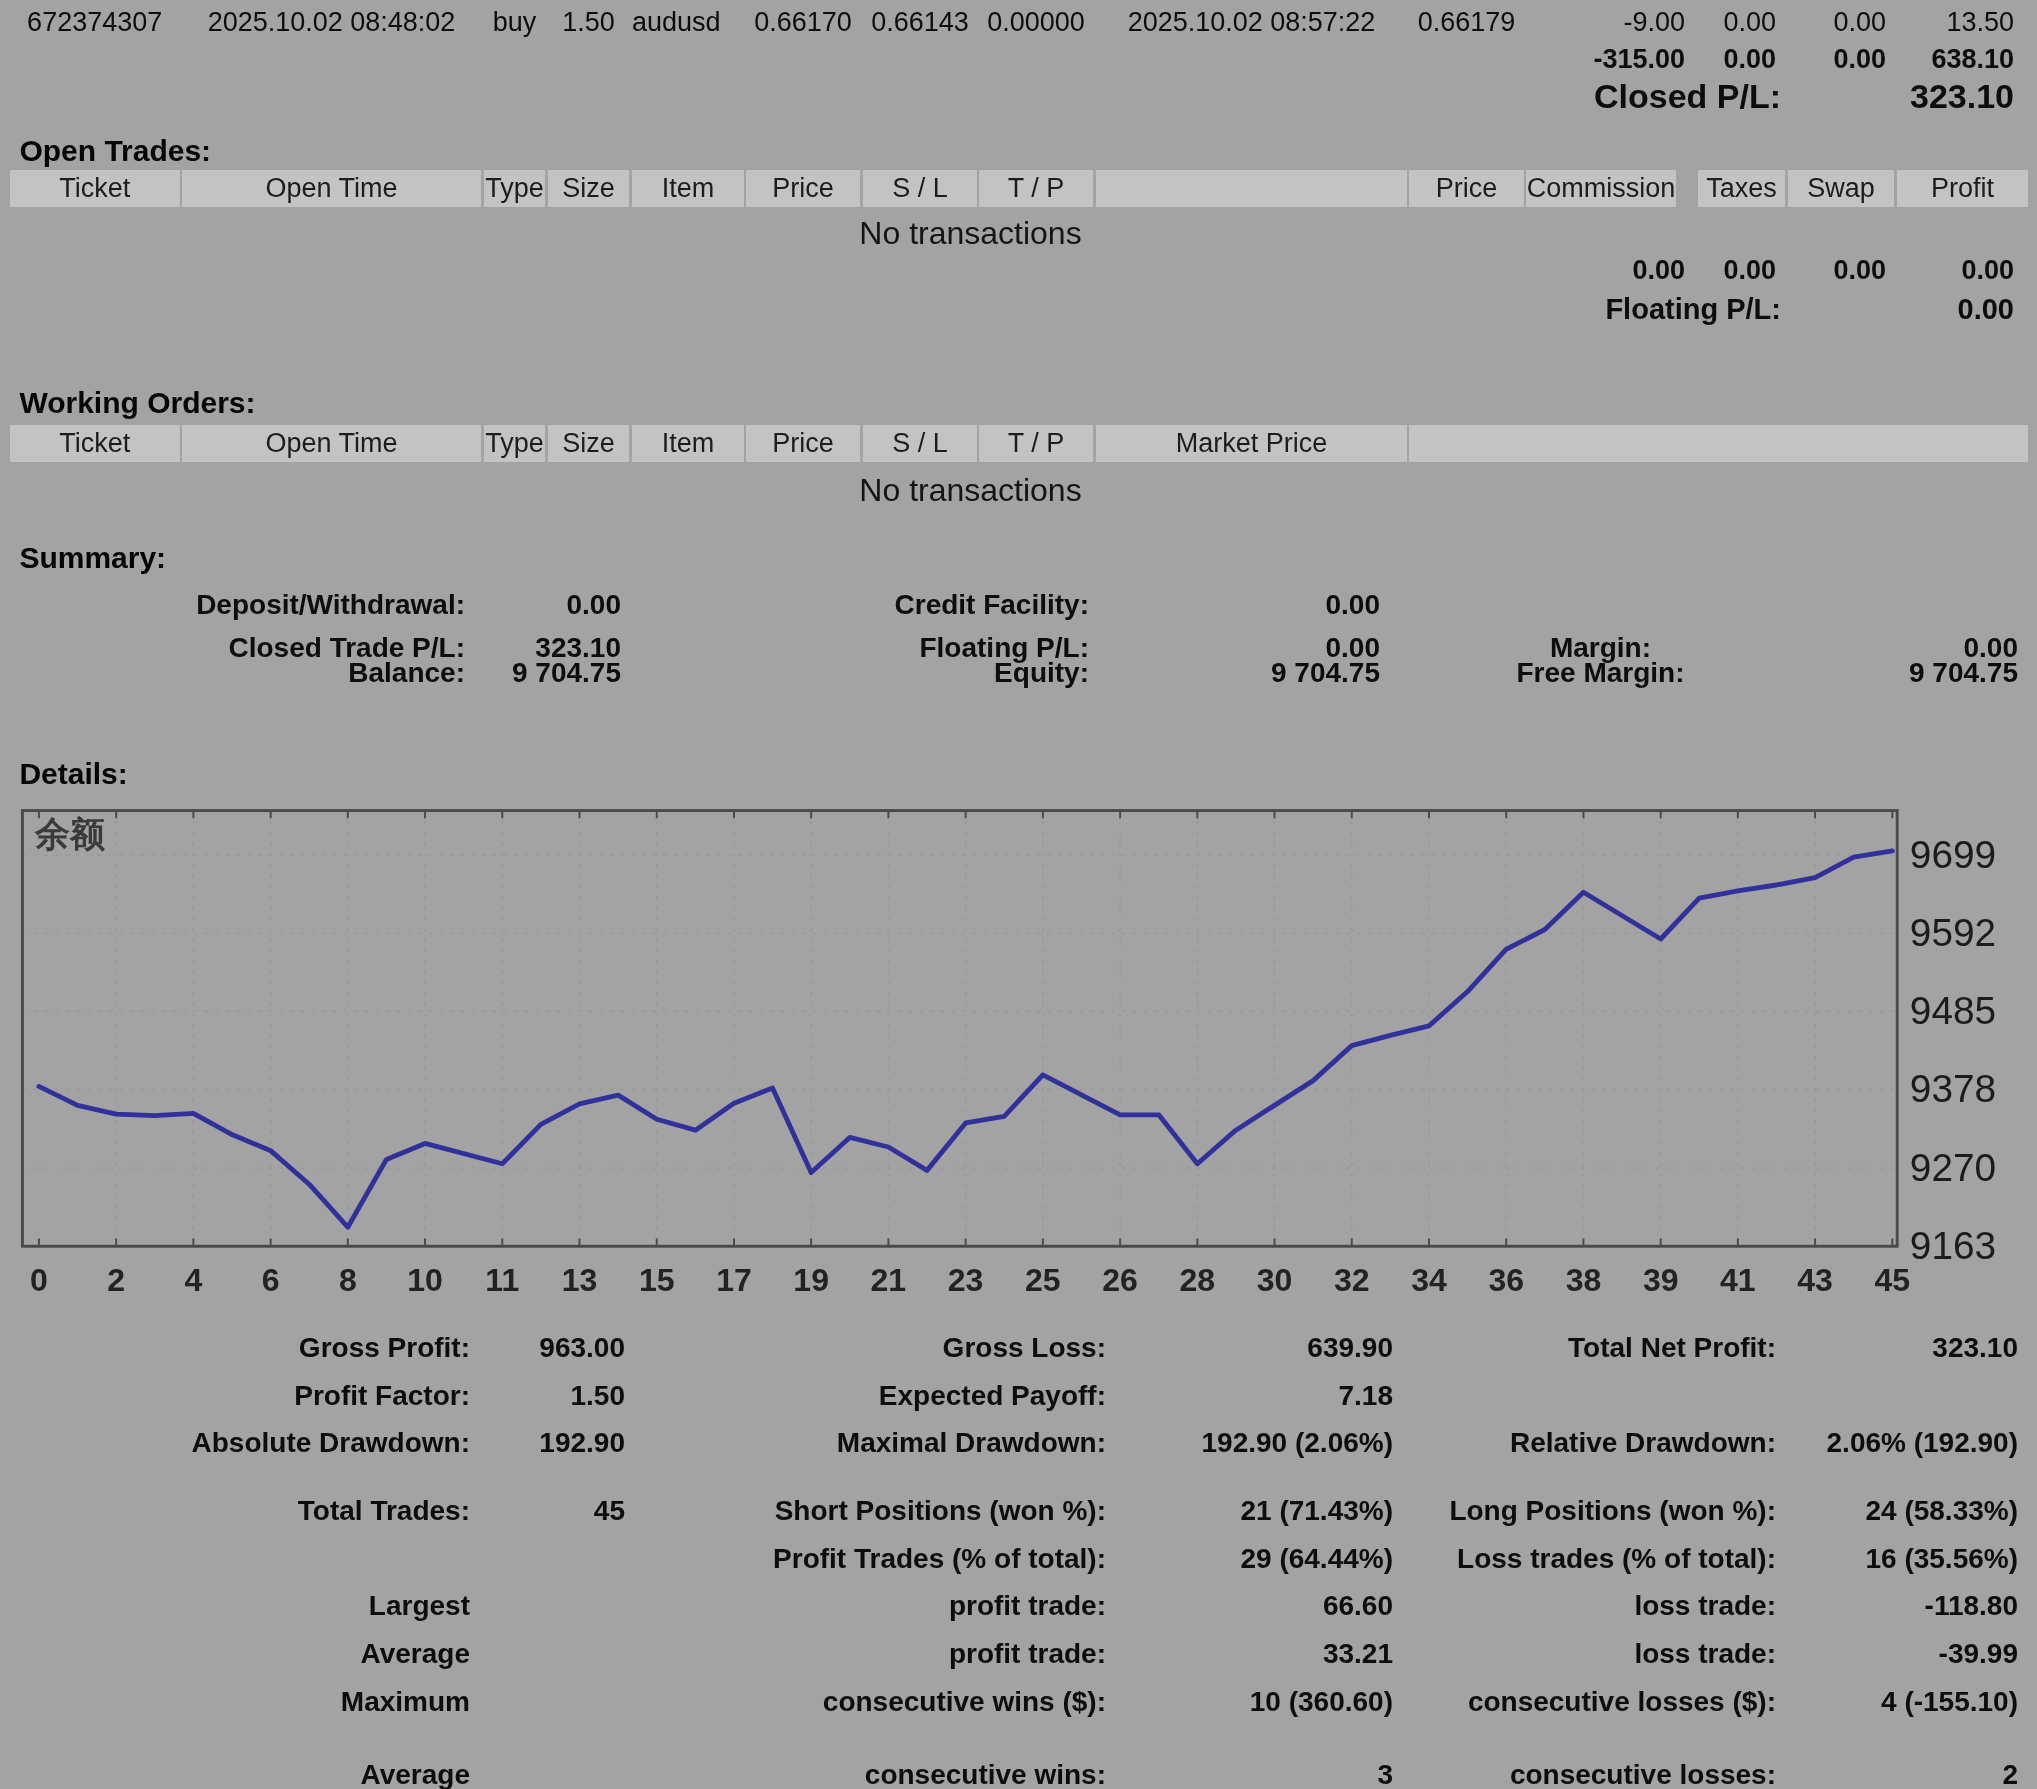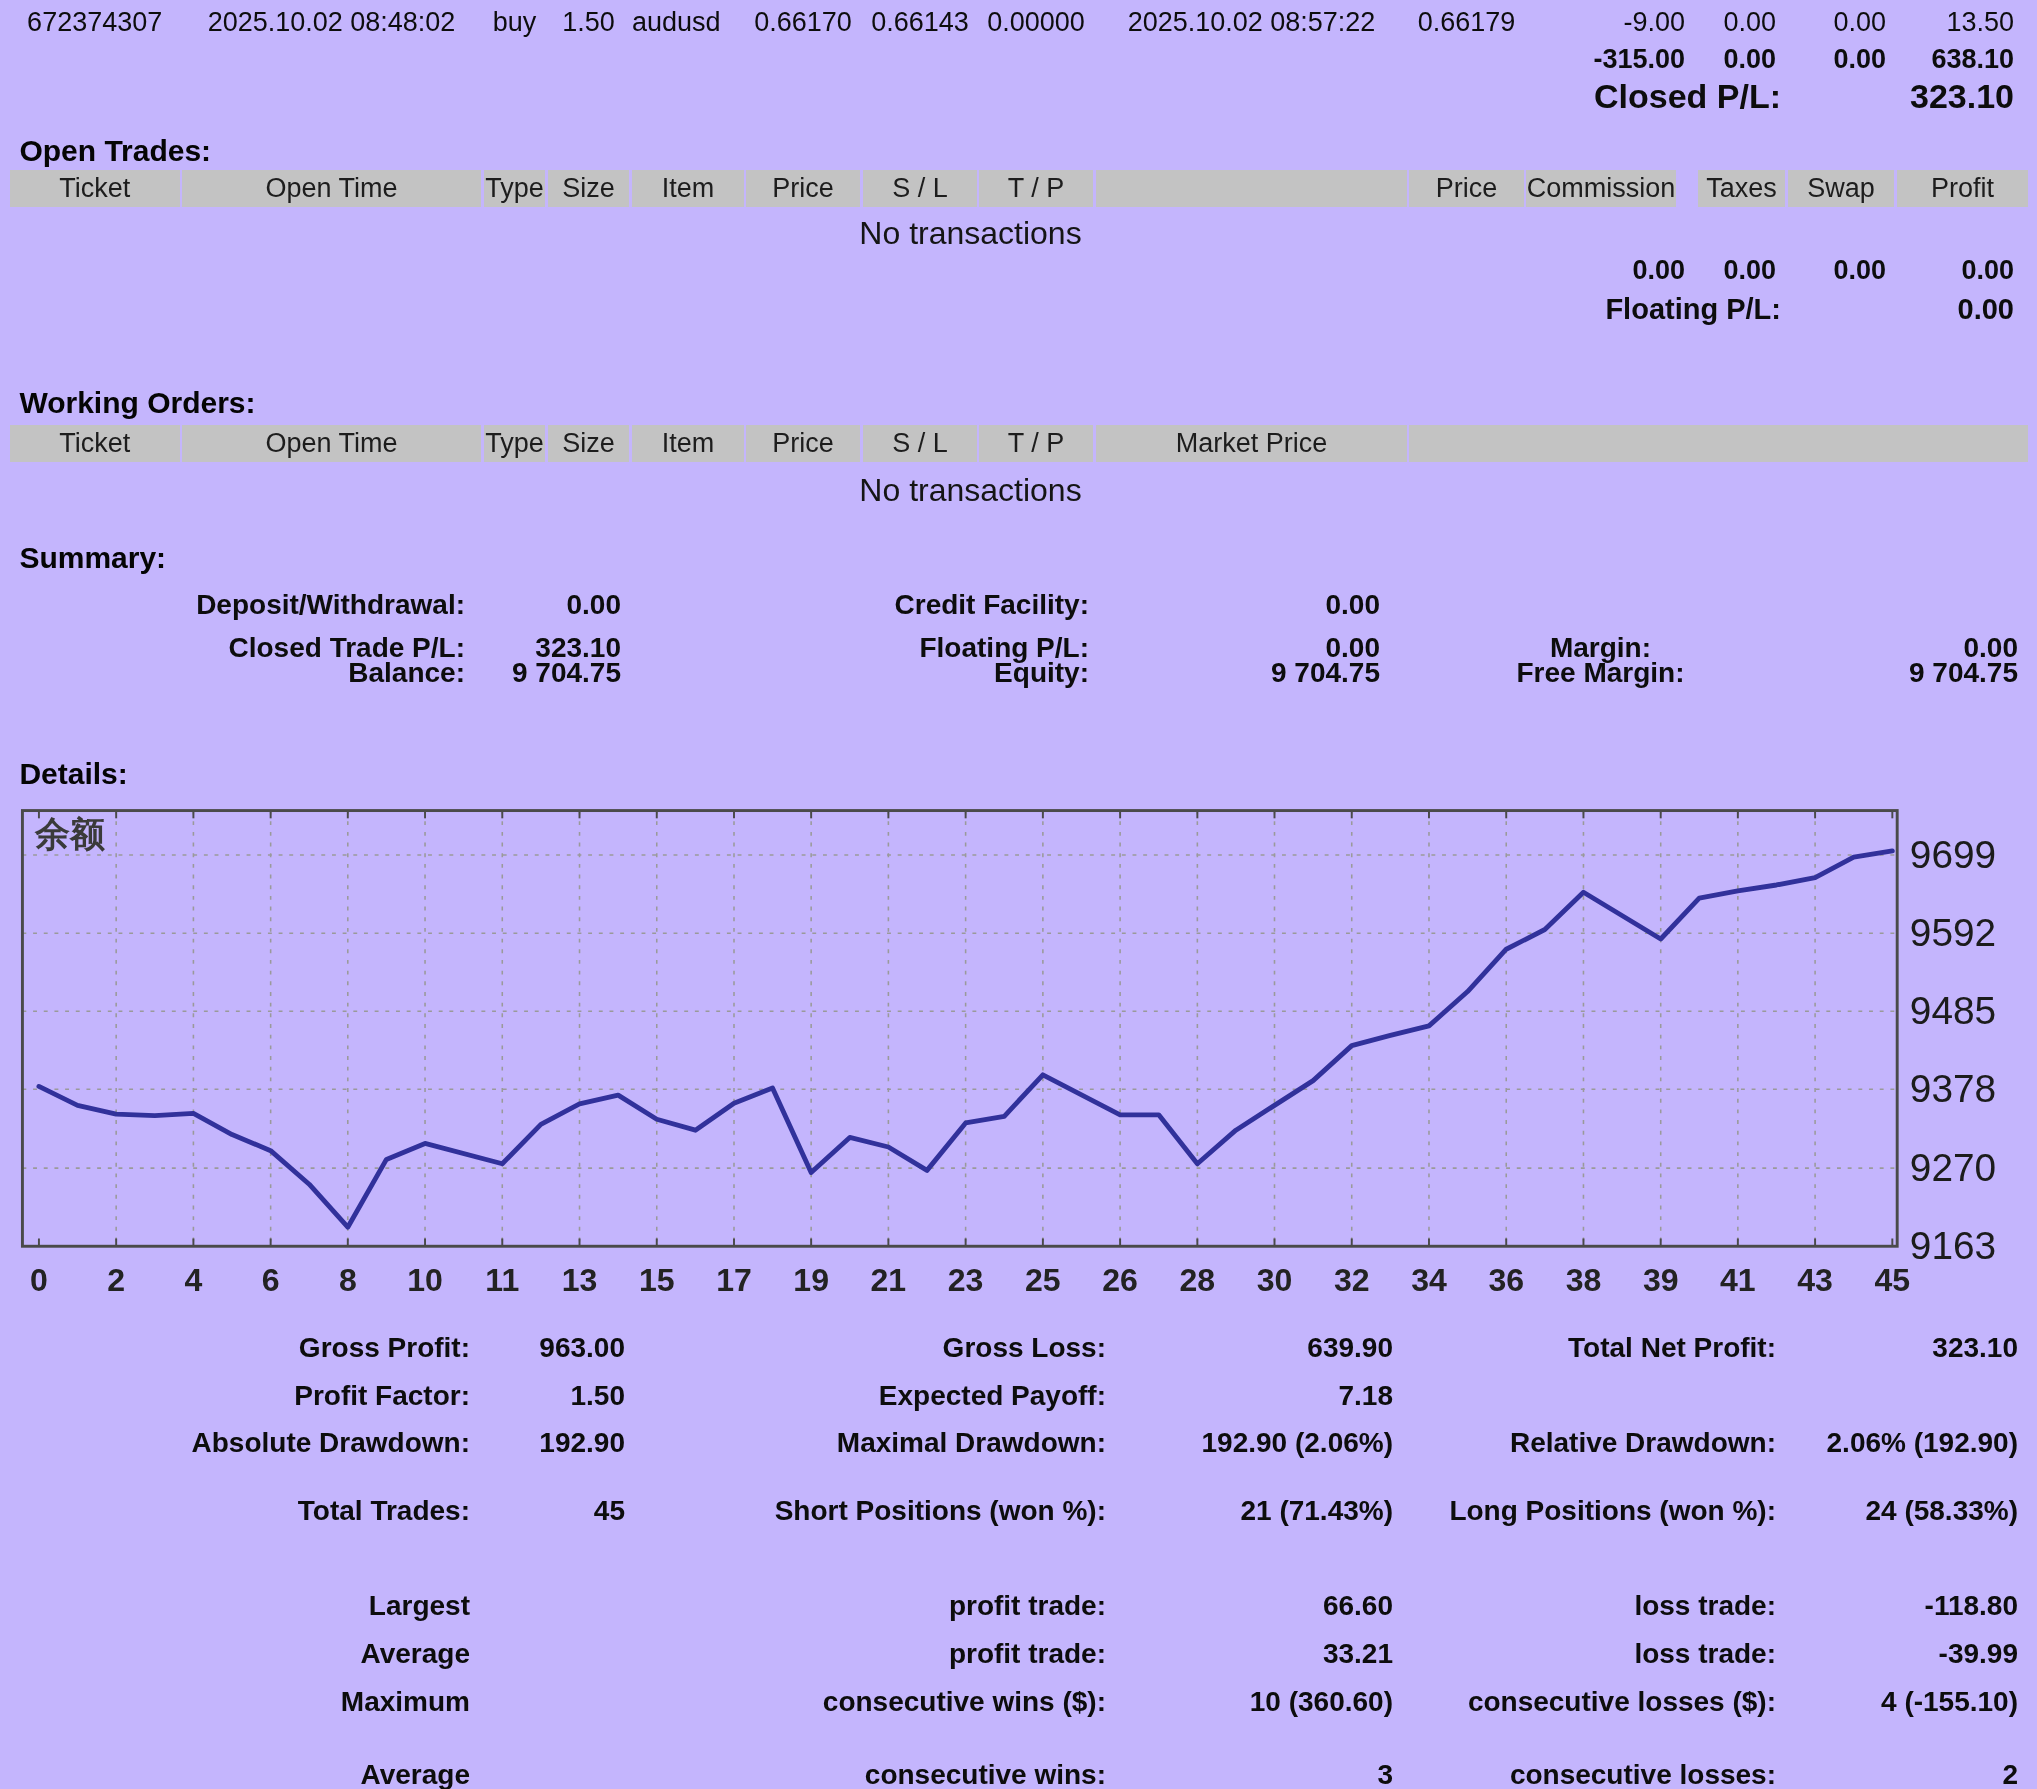--- a/index.html
+++ b/index.html
@@ -1,16 +1,16 @@
 <!DOCTYPE html>
 <html><head>
 <meta charset="utf-8">
 <style>
   html,body{margin:0;padding:0;background:#fdfdfd;}
-  #page{position:relative;width:2038px;height:1789px;background:#c4b5fd;overflow:hidden;
+  #page{position:relative;width:2038px;height:1789px;background:#a3a3a3;overflow:hidden;
         font-family:"Liberation Sans","DejaVu Sans",sans-serif;color:#0d0d0d;}
   .row{position:absolute;left:0;width:2038px;height:33px;font-size:27px;}
   .bold{font-weight:700;}
   .cell{position:absolute;top:0;height:33px;line-height:33px;}
   .heading{position:absolute;left:19.4px;font-size:30px;font-weight:700;color:#050505;}
   .thead{position:absolute;left:0;width:2038px;height:37px;}
   .hc{position:absolute;top:0;height:37px;background:#c3c3c3;text-align:center;line-height:37px;
       font-size:27px;color:#1d1d1d;}
   .notrans{position:absolute;left:0;width:1941px;text-align:center;font-size:32px;color:#151515;}
   
@@ -282,20 +282,26 @@
     <span class="cell s3v">2.06% (192.90)</span>
   </div>
   <div class="statrow" style="top:1494px">
     <span class="cell s1l">Total Trades:</span>
     <span class="cell s1v">45</span>
     <span class="cell s2l">Short Positions (won %):</span>
     <span class="cell s2v">21 (71.43%)</span>
     <span class="cell s3l">Long Positions (won %):</span>
     <span class="cell s3v">24 (58.33%)</span>
   </div>
+  <div class="statrow" style="top:1542px">
+    <span class="cell s2l">Profit Trades (% of total):</span>
+    <span class="cell s2v">29 (64.44%)</span>
+    <span class="cell s3l">Loss trades (% of total):</span>
+    <span class="cell s3v">16 (35.56%)</span>
+  </div>
   <div class="statrow" style="top:1589px">
     <span class="cell s1l">Largest</span>
     <span class="cell s2l">profit trade:</span>
     <span class="cell s2v">66.60</span>
     <span class="cell s3l">loss trade:</span>
     <span class="cell s3v">-118.80</span>
   </div>
   <div class="statrow" style="top:1637px">
     <span class="cell s1l">Average</span>
     <span class="cell s2l">profit trade:</span>

